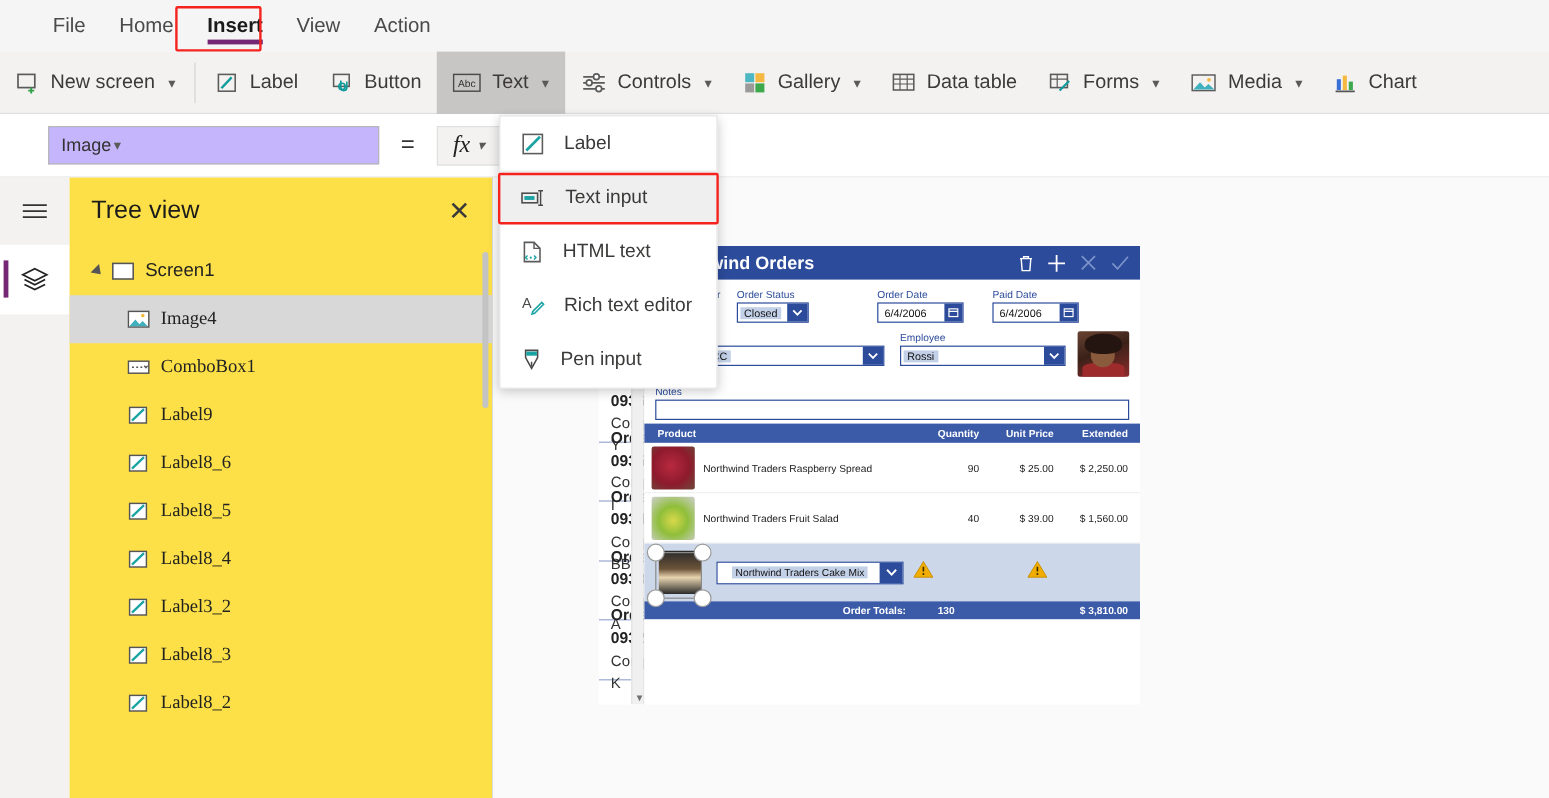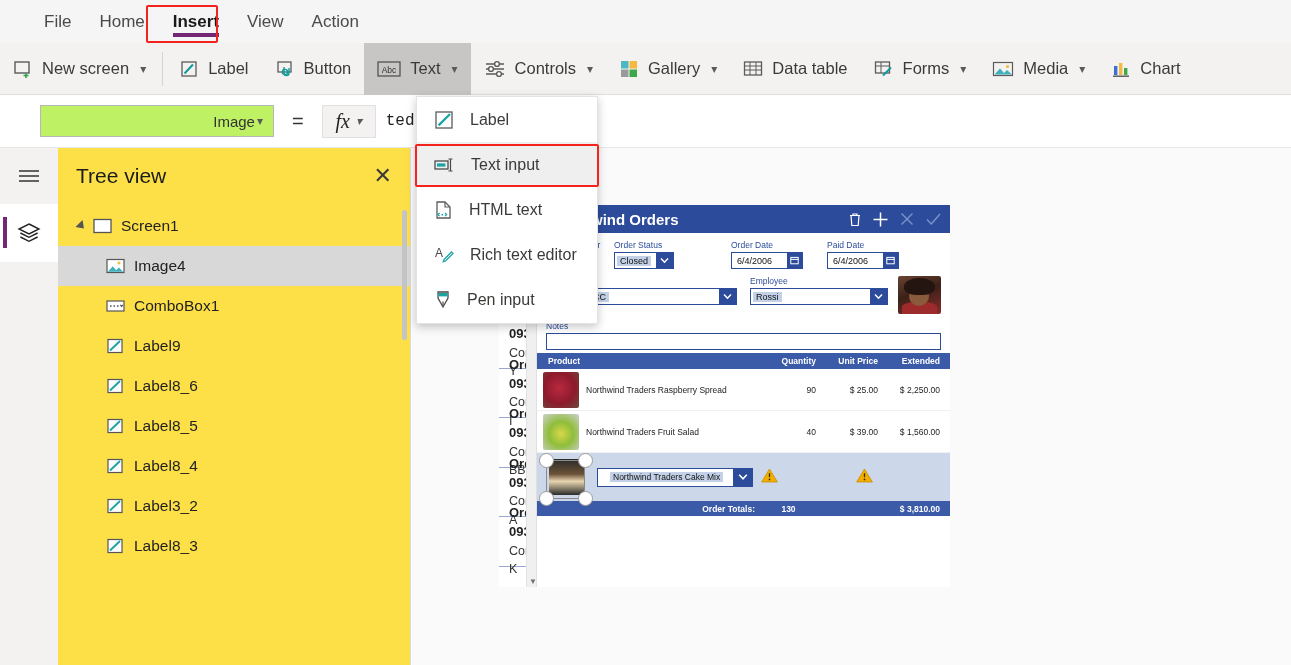--- a/index.html
+++ b/index.html
@@ -51,22 +51,22 @@
   .chev { font-size: 12px; color: #5a5a5a; margin-left: 2px; }
   .ico { display: inline-flex; align-items: center; justify-content: center; }
 
   
   .formulabar {
     position: absolute; left: 0; top: 95px; width: 1291px; height: 53px;
     background: #ffffff; display: flex; align-items: center;
     padding-left: 40px; border-bottom: 1px solid #e6e6e6;
   }
   .prop-select {
-    width: 234px; height: 32px; border: 1px solid #b7b7b7; background: #bef264;
-    display: flex; align-items: center; justify-content: flex-end;
+    width: 276px; height: 32px; border: 1px solid #b7b7b7; background: #c4b5fd;
+    display: flex; align-items: center; justify-content: flex-start;
     padding: 0 10px; font-size: 15px; color: #333;
   }
   .eq { font-size: 20px; color: #333; margin: 0 18px 0 18px; }
   .fx-box {
     height: 33px; min-width: 54px; background: #f3f2f1; border: 1px solid #e0e0e0;
     display: flex; align-items: center; justify-content: center; gap: 4px;
     font-style: italic; font-family: "Liberation Serif", serif;
     font-size: 20px; color: #222;
   }
   .formula-text {
@@ -106,21 +106,21 @@
     height: 32px; background: #fff; border: 1px solid #c7c7c7;
     display: flex; align-items: center; gap: 10px; padding: 0 10px;
   }
   .searchbox .ph { font-size: 15px; color: #707070; }
   .treelist { position: relative; padding-top: 2px; }
   .tree-row {
     height: 40px; display: flex; align-items: center; font-size: 15.5px;
     color: #222; padding-left: 20px; gap: 9px; cursor: default;
   }
   .tree-row.selected { background: #d8d8d8; }
-  .tree-row.indent { padding-left: 48px; }
+  .tree-row.indent { padding-left: 48px; font-family: Liberation Serif, serif; }
   .tri { width: 0; height: 0; border-top: 5px solid transparent;
          border-bottom: 5px solid transparent; border-left: 7px solid #555;
          transform: rotate(45deg); margin-right: -1px; }
   .tree-scroll {
     position: absolute; right: 3px; top: 6px; width: 5px; height: 130px;
     background: #c4c4c4; border-radius: 3px;
   }
 
   
   .canvas {
@@ -521,20 +521,29 @@
       <div class="tree-row indent">
         <span class="ico">
           <svg width="19" height="16" viewBox="0 0 19 16">
             <rect x="2" y="1.5" width="14" height="13" fill="#fff" stroke="#555" stroke-width="1.2"></rect>
             <path d="M4 12.5L14 3" stroke="#1aa3a3" stroke-width="1.9"></path>
           </svg>
         </span>
         <span>Label8_3</span>
       </div>
 
+      <div class="tree-row indent">
+        <span class="ico">
+          <svg width="19" height="16" viewBox="0 0 19 16">
+            <rect x="2" y="1.5" width="14" height="13" fill="#fff" stroke="#555" stroke-width="1.2"></rect>
+            <path d="M4 12.5L14 3" stroke="#1aa3a3" stroke-width="1.9"></path>
+          </svg>
+        </span>
+        <span>Label8_2</span>
+      </div>
     </div>
   </div>
 
   <div class="canvas">
     <div class="app-preview">
 
       <div class="orderlist">
         <div class="ol-topbar"></div>
 
         <div class="ol-row">

